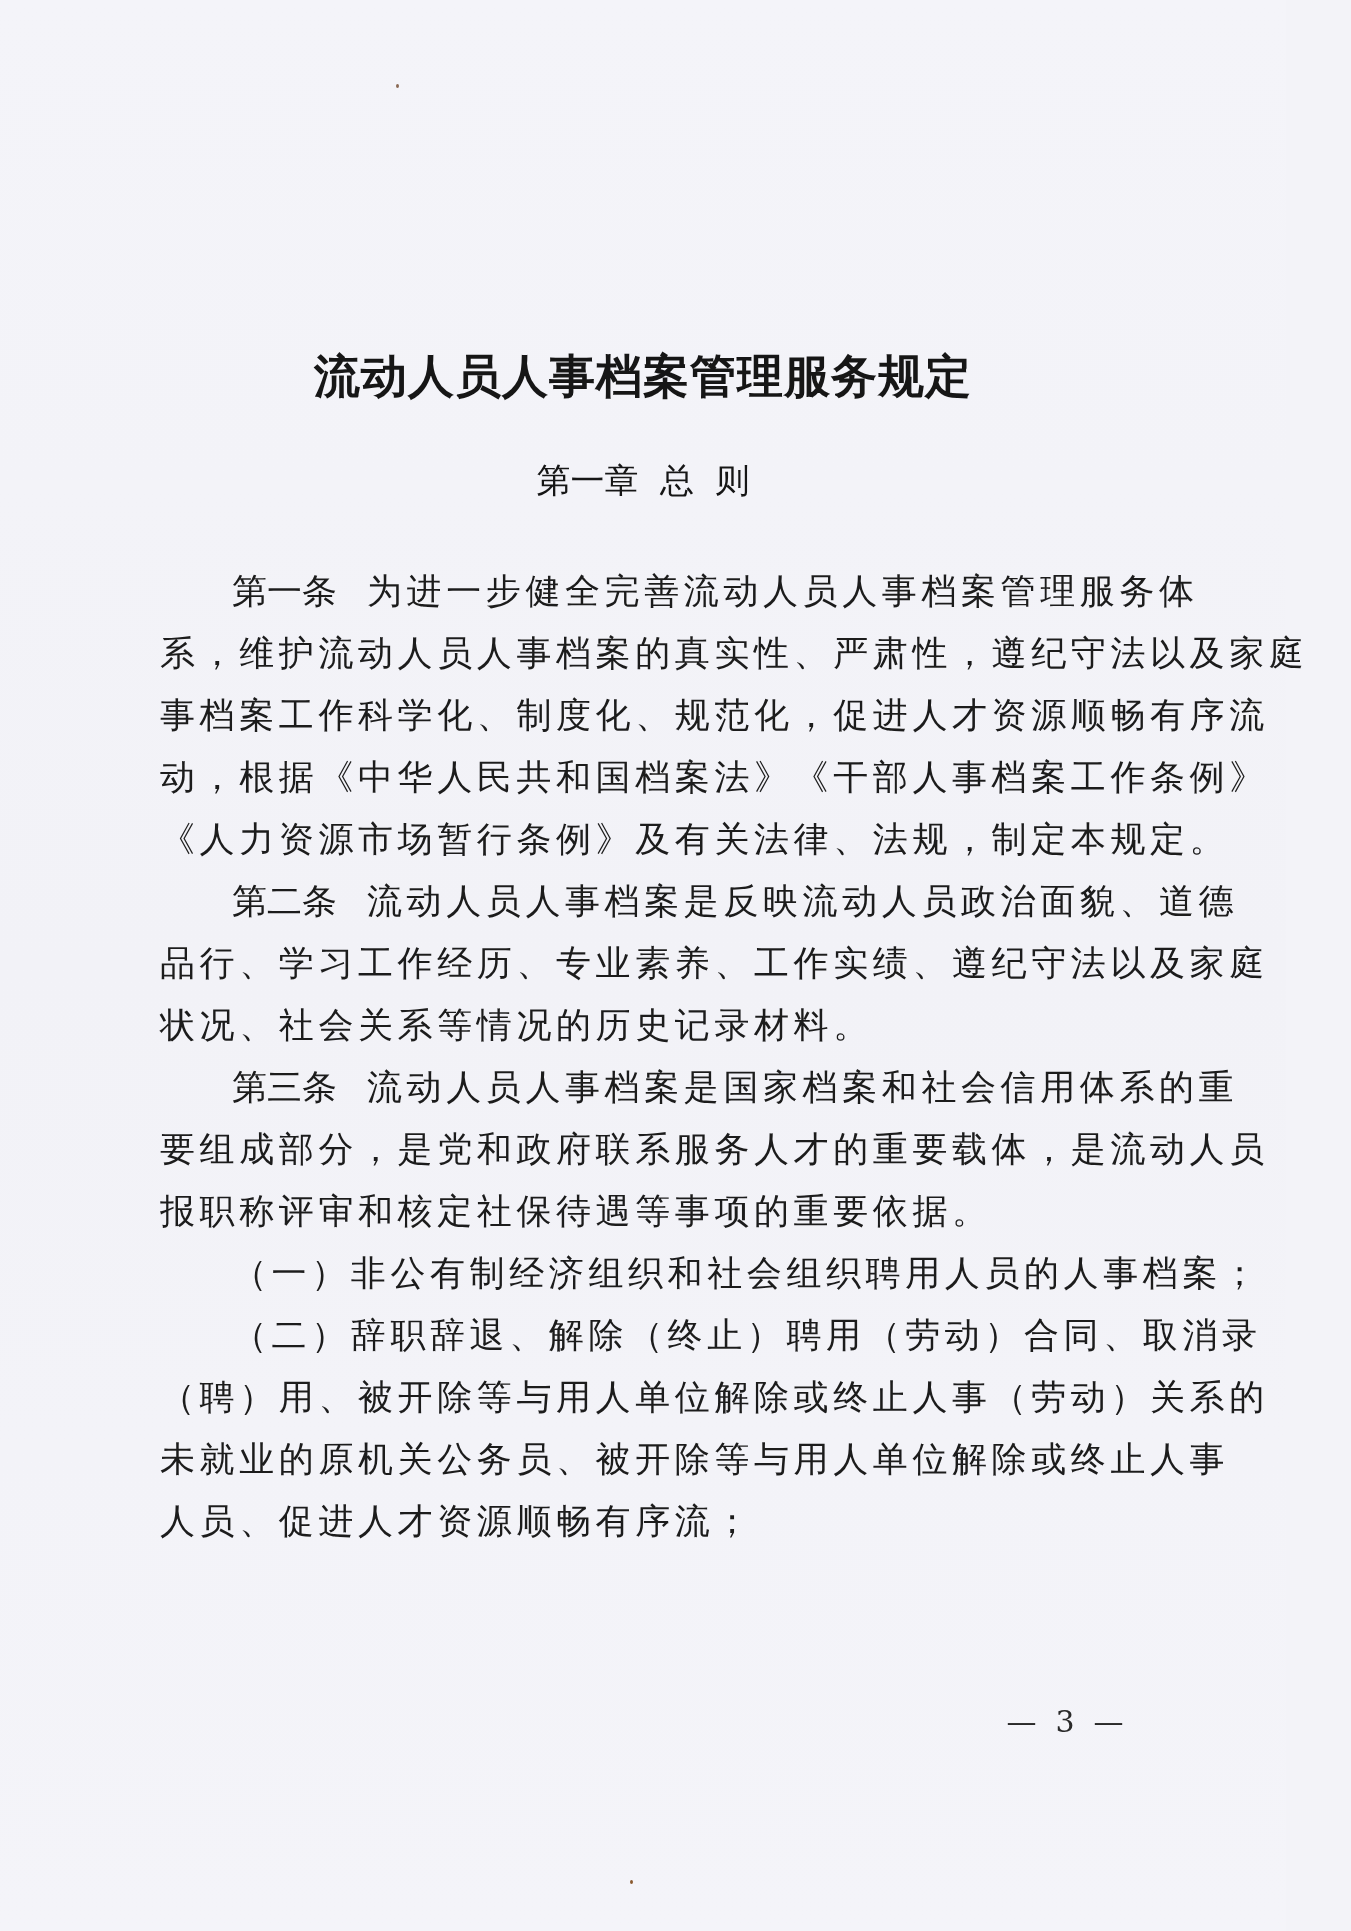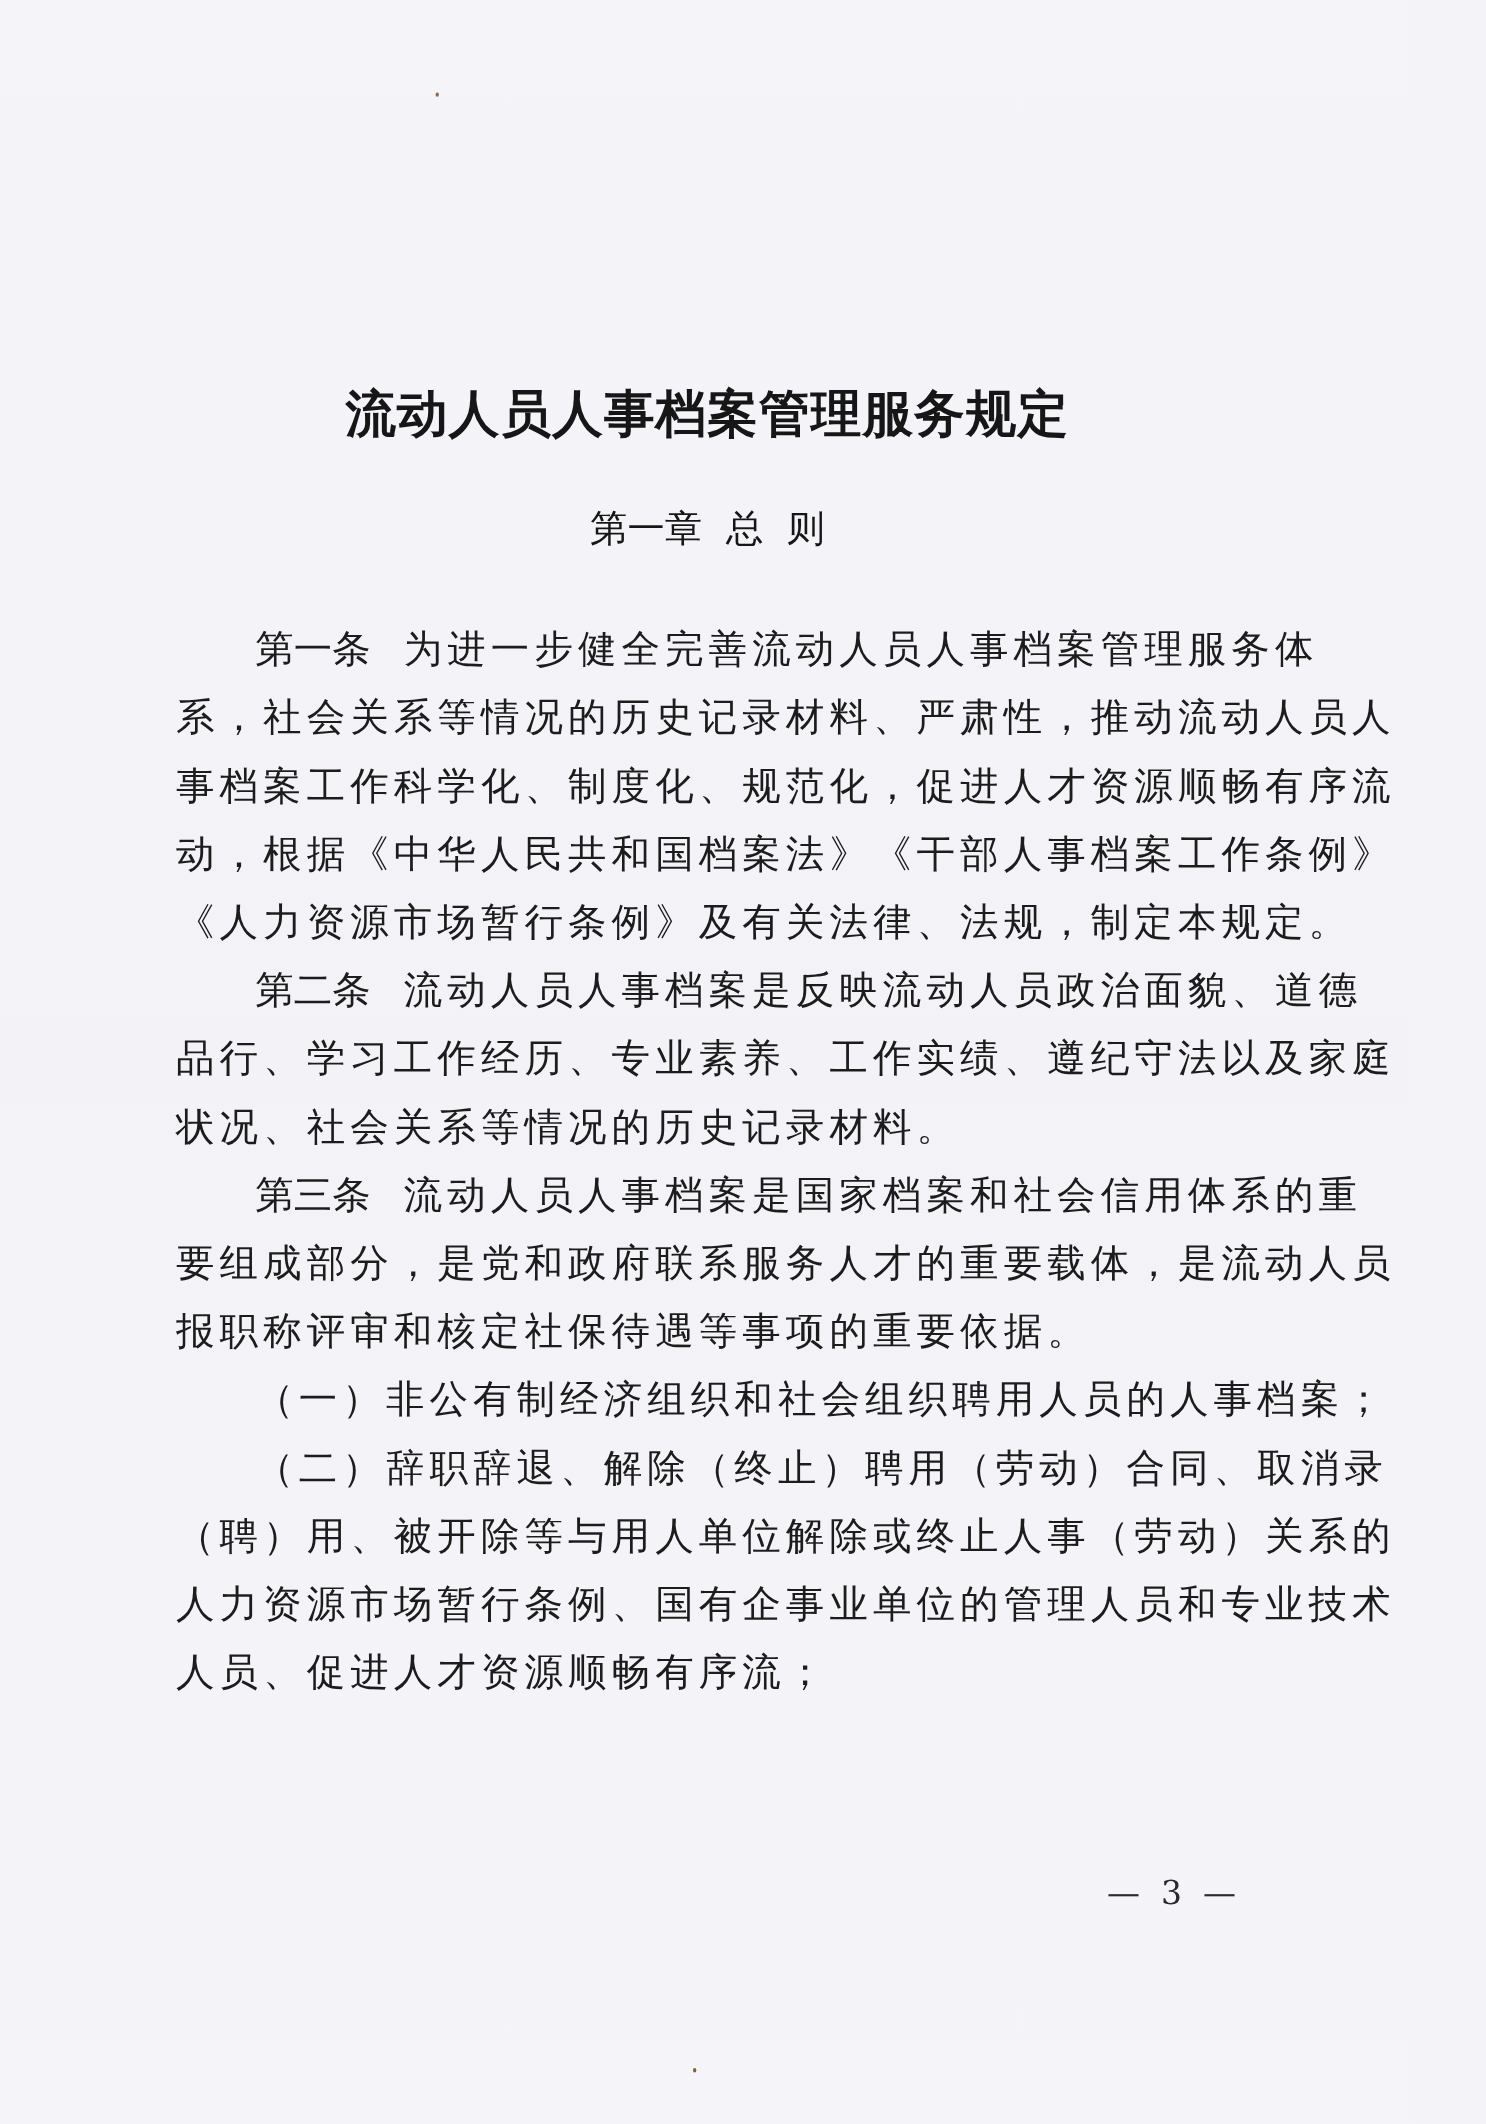--- a/index.html
+++ b/index.html
@@ -89,37 +89,37 @@
 
 <div class="page">
 
   <div class="doc-title">流动人员人事档案管理服务规定</div>
 
   <div class="chapter-title">第一章  总  则</div>
 
   <div class="body-text">
 
     <div class="line indent"><span class="article-label">第一条</span><span>为进一步健全完善流动人员人事档案管理服务体</span></div>
-    <div class="line">系，社会关系等情况的历史记录材料、严肃性，推动流动人员人</div>
+    <div class="line">系，维护流动人员人事档案的真实性、严肃性，遵纪守法以及家庭</div>
     <div class="line">事档案工作科学化、制度化、规范化，促进人才资源顺畅有序流</div>
     <div class="line">动，根据《中华人民共和国档案法》《干部人事档案工作条例》</div>
     <div class="line">《人力资源市场暂行条例》及有关法律、法规，制定本规定。</div>
 
     <div class="line indent"><span class="article-label">第二条</span><span>流动人员人事档案是反映流动人员政治面貌、道德</span></div>
     <div class="line">品行、学习工作经历、专业素养、工作实绩、遵纪守法以及家庭</div>
     <div class="line">状况、社会关系等情况的历史记录材料。</div>
 
     <div class="line indent"><span class="article-label">第三条</span><span>流动人员人事档案是国家档案和社会信用体系的重</span></div>
     <div class="line">要组成部分，是党和政府联系服务人才的重要载体，是流动人员</div>
     <div class="line">报职称评审和核定社保待遇等事项的重要依据。</div>
 
     <div class="line indent">（一）非公有制经济组织和社会组织聘用人员的人事档案；</div>
     <div class="line indent">（二）辞职辞退、解除（终止）聘用（劳动）合同、取消录</div>
     <div class="line">（聘）用、被开除等与用人单位解除或终止人事（劳动）关系的</div>
-    <div class="line">人力资源市场暂行条例、国有企事业单位的管理人员和专业技术</div>
+    <div class="line">未就业的原机关公务员、被开除等与用人单位解除或终止人事</div>
     <div class="line">人员、促进人才资源顺畅有序流；</div>
 
   </div>
 
   <div class="page-number">—  3  —</div>
 
   <div class="speck" style="left:396px; top:84px;"></div>
   <div class="speck" style="left:630px; top:1880px; background:#8a5a30;"></div>
 </div>
 

